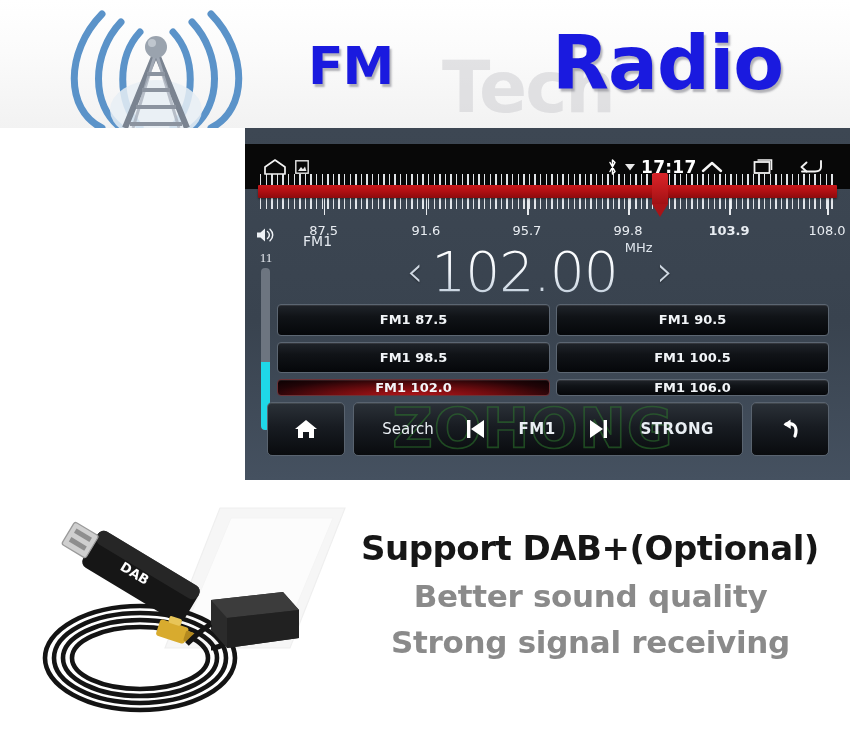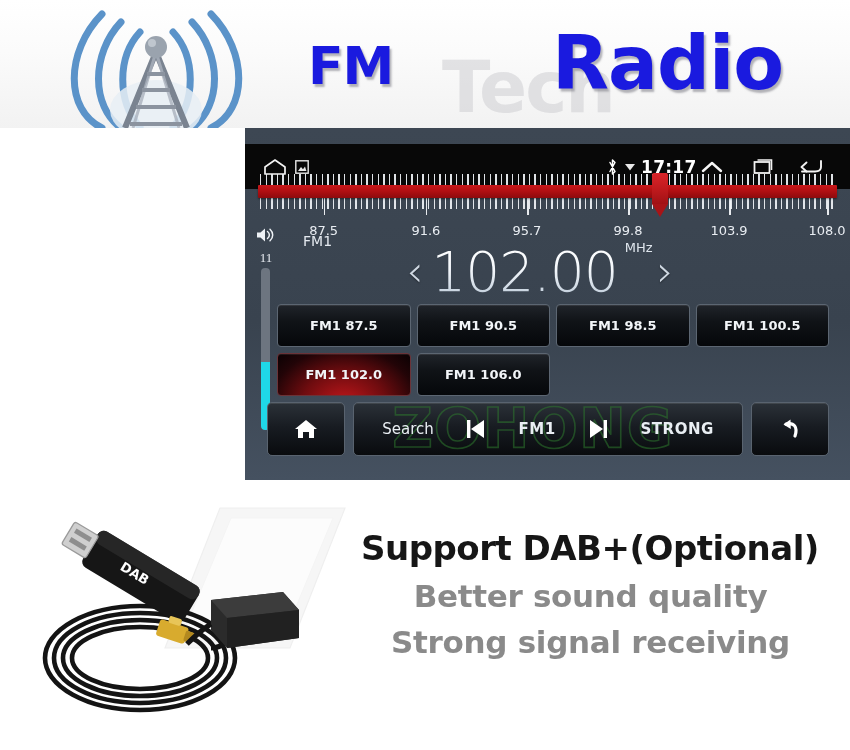--- a/index.html
+++ b/index.html
@@ -147,21 +147,21 @@
     letter-spacing:-1px; margin:0 4px;
   }
   #freq-unit {
     color:#dfe6ed; font-size:13px; font-family:"DejaVu Sans", sans-serif;
     align-self:flex-start; margin-left:3px;
   }
 
   
   #preset-grid {
     position:absolute; left:32px; top:176px; width:552px; height:92px;
-    display:grid; grid-template-columns:repeat(4,1fr); grid-template-rows:repeat(2,1fr);
+    display:grid; grid-template-columns:repeat(2,1fr); grid-template-rows:repeat(2,1fr);
     gap:6px;
   }
   .preset {
     border:1px solid #5c6672; border-radius:4px;
     background:linear-gradient(180deg,#20242a 0%,#101317 40%,#05070a 100%);
     display:flex; align-items:center; justify-content:center;
     color:#f2f5f8; font-size:13px; font-weight:bold;
     font-family:"DejaVu Sans", sans-serif;
     box-shadow:inset 0 1px 0 rgba(255,255,255,0.09);
   }
@@ -323,21 +323,21 @@
     <div id="needle" style="left: calc(68.6% - 8px);">
       <div class="n-body"></div>
         <div class="n-tip"></div>
     </div>
   </div>
   <div id="scale-labels">
       <div class="scale-label" style="left: 13%;">87.5</div>
       <div class="scale-label" style="left: 29.9%;">91.6</div>
       <div class="scale-label" style="left: 46.6%;">95.7</div>
       <div class="scale-label" style="left: 63.3%;">99.8</div>
-      <div class="scale-label" style="left: 80%;">103.9</div>
+      <div class="scale-label" style="left: 80%; font-weight: bold;">103.9</div>
       <div class="scale-label" style="left: 96.2%;">108.0</div>
     </div>
 
   <div id="volume-col">
     <div id="vol-icon">
       <svg width="22" height="18" viewBox="0 0 22 18">
         <path d="M2 6.5 L5.5 6.5 L10 2.5 L10 15.5 L5.5 11.5 L2 11.5 Z" fill="#eef2f6"></path>
         <path d="M12.5 5.5 C15 7.5, 15 10.5, 12.5 12.5" fill="none" stroke="#eef2f6" stroke-width="1.5" stroke-linecap="round"></path>
         <path d="M15 3.2 C18.6 6.5, 18.6 11.5, 15 14.8" fill="none" stroke="#eef2f6" stroke-width="1.5" stroke-linecap="round"></path>
       </svg>

